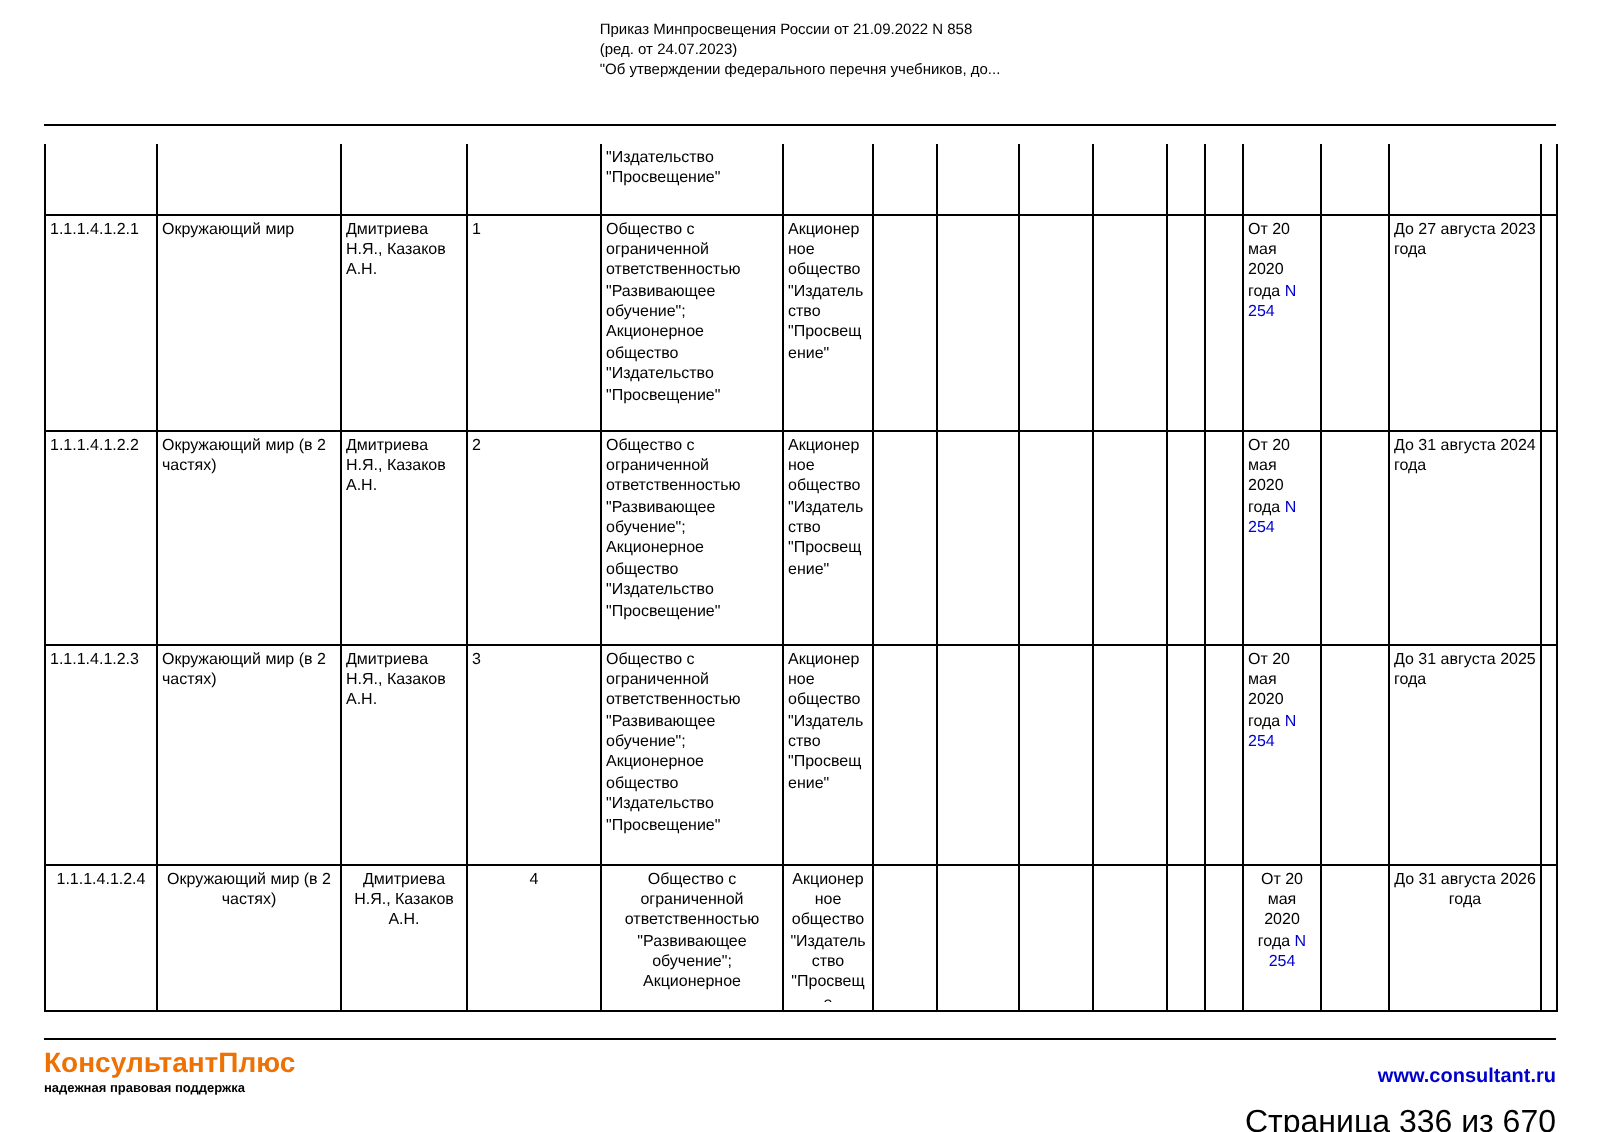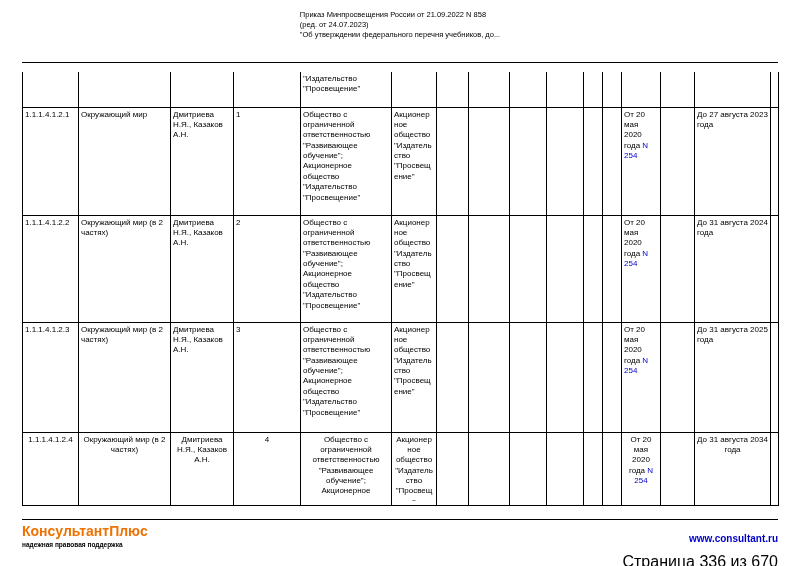--- a/index.html
+++ b/index.html
@@ -224,21 +224,21 @@
       <td></td>
       <td></td>
       <td></td>
       <td></td>
       <td></td>
       <td>
             <div class="clip"><span>От 20 мая 2020 года </span><span class="lnk">N 254</span></div>
           </td>
       <td></td>
       <td>
-            <div class="clip">До 31 августа 2034 года</div>
+            <div class="clip">До 31 августа 2026 года</div>
           </td>
       <td></td>
     </tr>
   </tbody>
     </table>
 
   <div class="hr-bottom"></div>
   <div class="footer">
     <div class="logo">КонсультантПлюс</div>
     <div class="tagline">надежная правовая поддержка</div>

